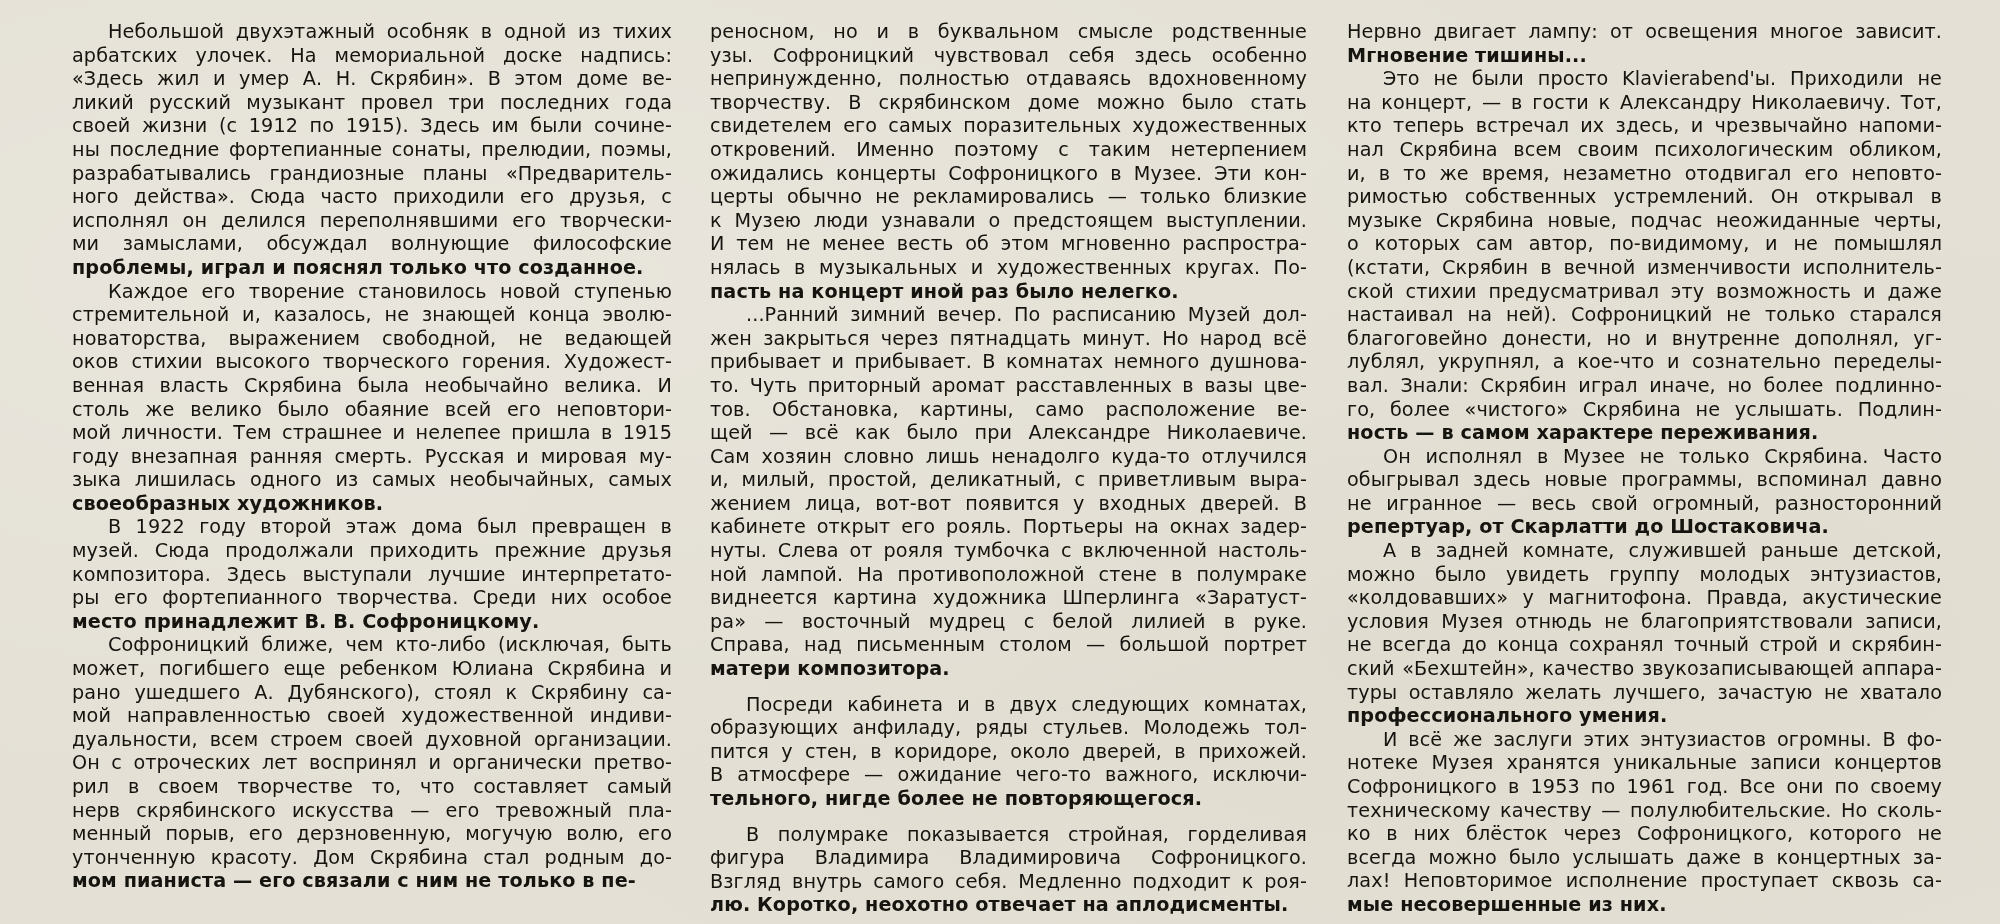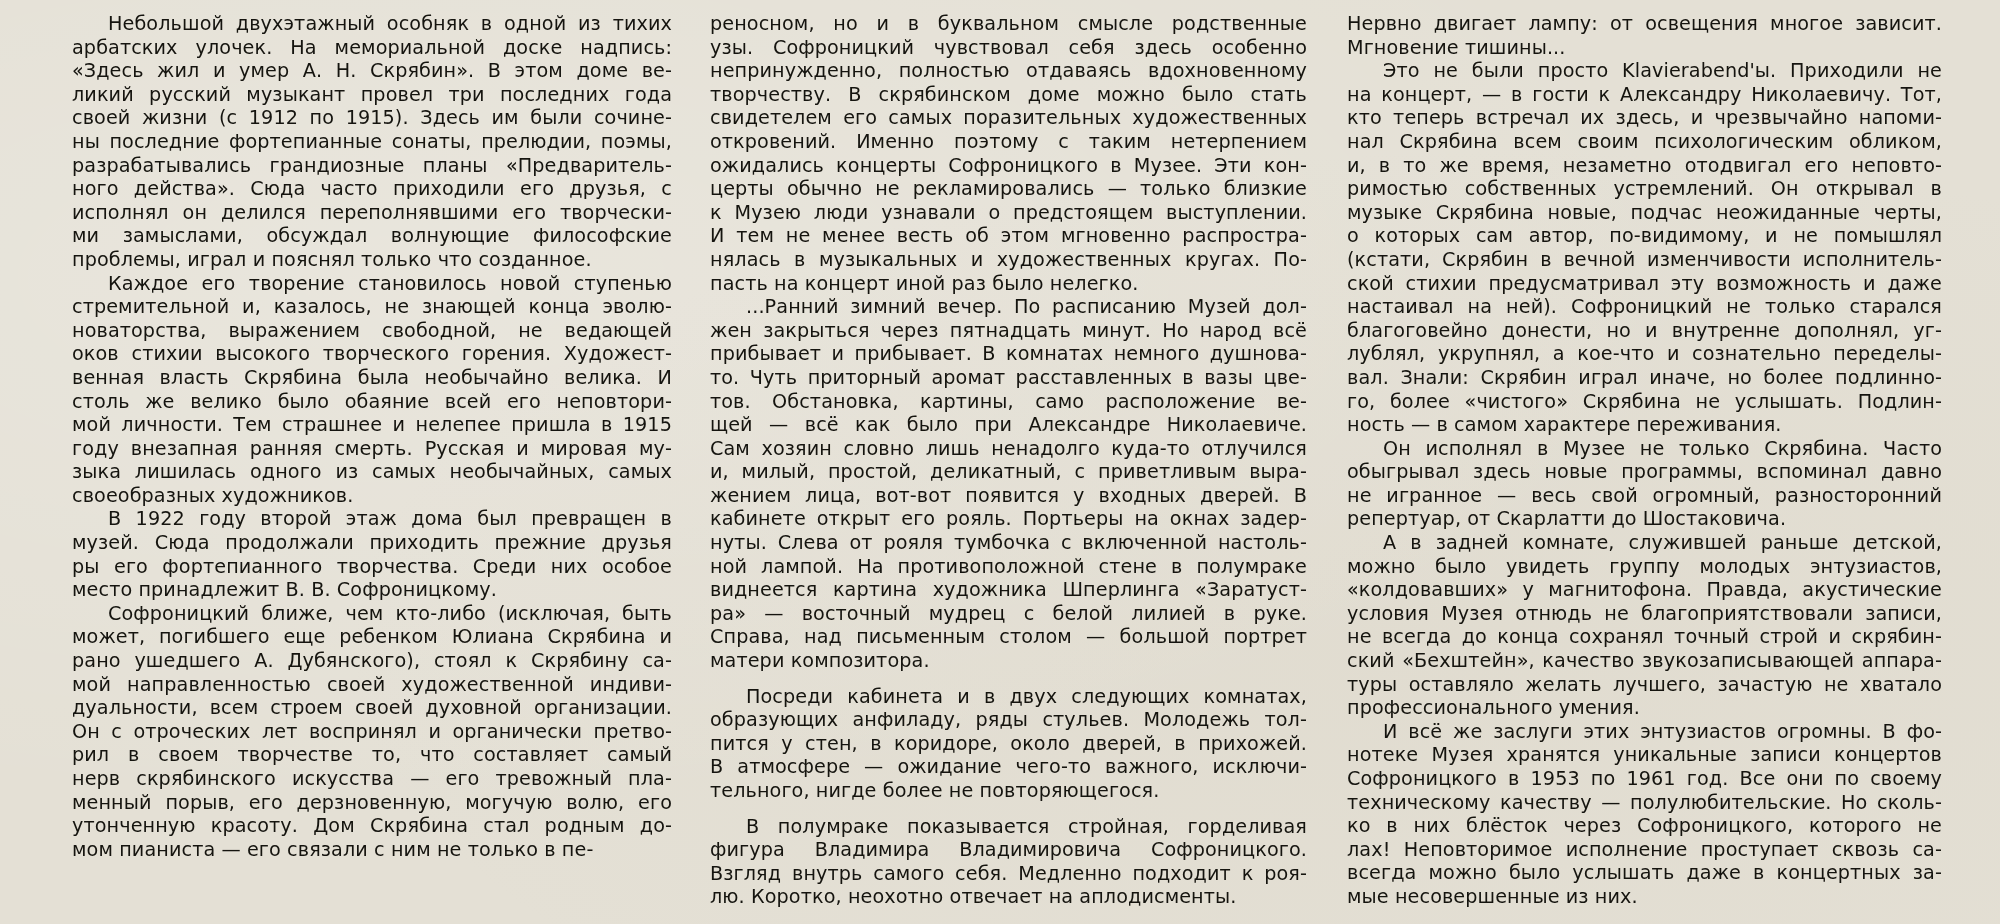--- a/index.html
+++ b/index.html
@@ -18,38 +18,39 @@
     font-family: "DejaVu Sans", "Liberation Sans", sans-serif;
     color: #15140f;
   }
   .page {
     position: absolute;
     left: 0; top: 0;
     width: 2000px; height: 924px;
   }
   .column {
     position: absolute;
-    top: 12px;
+    top: 20px;
   }
   .col-1 { left: 72px;   width: 600px; }
   .col-2 { left: 710px;  width: 597px; }
   .col-3 { left: 1347px; width: 595px; }
   .line {
     display: block;
     height: 23.6px;
     line-height: 23.6px;
     font-size: 19.2px;
     letter-spacing: 0.1px;
     white-space: nowrap;
     text-align: justify;
     text-align-last: justify;
     overflow: hidden;
   }
   .line.last {
     text-align-last: left;
+    font-weight: bold;
   }
   .line.indent {
     padding-left: 36px;
   }
   .gap {
     display: block;
     height: 12px;
   }
 </style>
 </head>
@@ -78,20 +79,21 @@
         <span class="line">венная власть Скрябина была необычайно велика. И</span>
         <span class="line">столь же велико было обаяние всей  его неповтори-</span>
         <span class="line">мой личности. Тем страшнее и нелепее пришла в 1915</span>
         <span class="line">году внезапная ранняя смерть. Русская и мировая му-</span>
         <span class="line">зыка лишилась одного из самых необычайных, самых</span>
         <span class="line last">своеобразных художников.</span>
       </div>
       <div class="paragraph">
         <span class="line indent">В 1922 году второй этаж дома был превращен в</span>
         <span class="line">музей. Сюда продолжали приходить прежние друзья</span>
+        <span class="line">композитора. Здесь выступали лучшие интерпретато-</span>
         <span class="line">ры его фортепианного творчества. Среди них особое</span>
         <span class="line last">место принадлежит В. В. Софроницкому.</span>
       </div>
       <div class="paragraph">
         <span class="line indent">Софроницкий ближе, чем кто-либо (исключая, быть</span>
         <span class="line">может, погибшего еще ребенком Юлиана Скрябина и</span>
         <span class="line">рано ушедшего А. Дубянского), стоял к Скрябину са-</span>
         <span class="line">мой направленностью своей художественной индиви-</span>
         <span class="line">дуальности, всем строем своей духовной организации.</span>
         <span class="line">Он с отроческих лет воспринял и органически претво-</span>
@@ -189,18 +191,18 @@
         <span class="line">ский «Бехштейн», качество звукозаписывающей аппара-</span>
         <span class="line">туры оставляло желать лучшего, зачастую не хватало</span>
         <span class="line last">профессионального умения.</span>
       </div>
       <div class="paragraph">
         <span class="line indent">И всё же заслуги этих энтузиастов огромны. В фо-</span>
         <span class="line">нотеке Музея хранятся уникальные записи концертов</span>
         <span class="line">Софроницкого в 1953 по 1961 год. Все они по своему</span>
         <span class="line">техническому качеству — полулюбительские. Но сколь-</span>
         <span class="line">ко в них блёсток через  Софроницкого,  которого не</span>
+        <span class="line">всегда можно было услышать даже в концертных за-</span>
         <span class="line">лах! Неповторимое исполнение проступает сквозь са-</span>
-        <span class="line">всегда можно было услышать даже в концертных за-</span>
         <span class="line last">мые несовершенные из них.</span>
       </div>
     </div>
 </div>
 
 </body></html>

